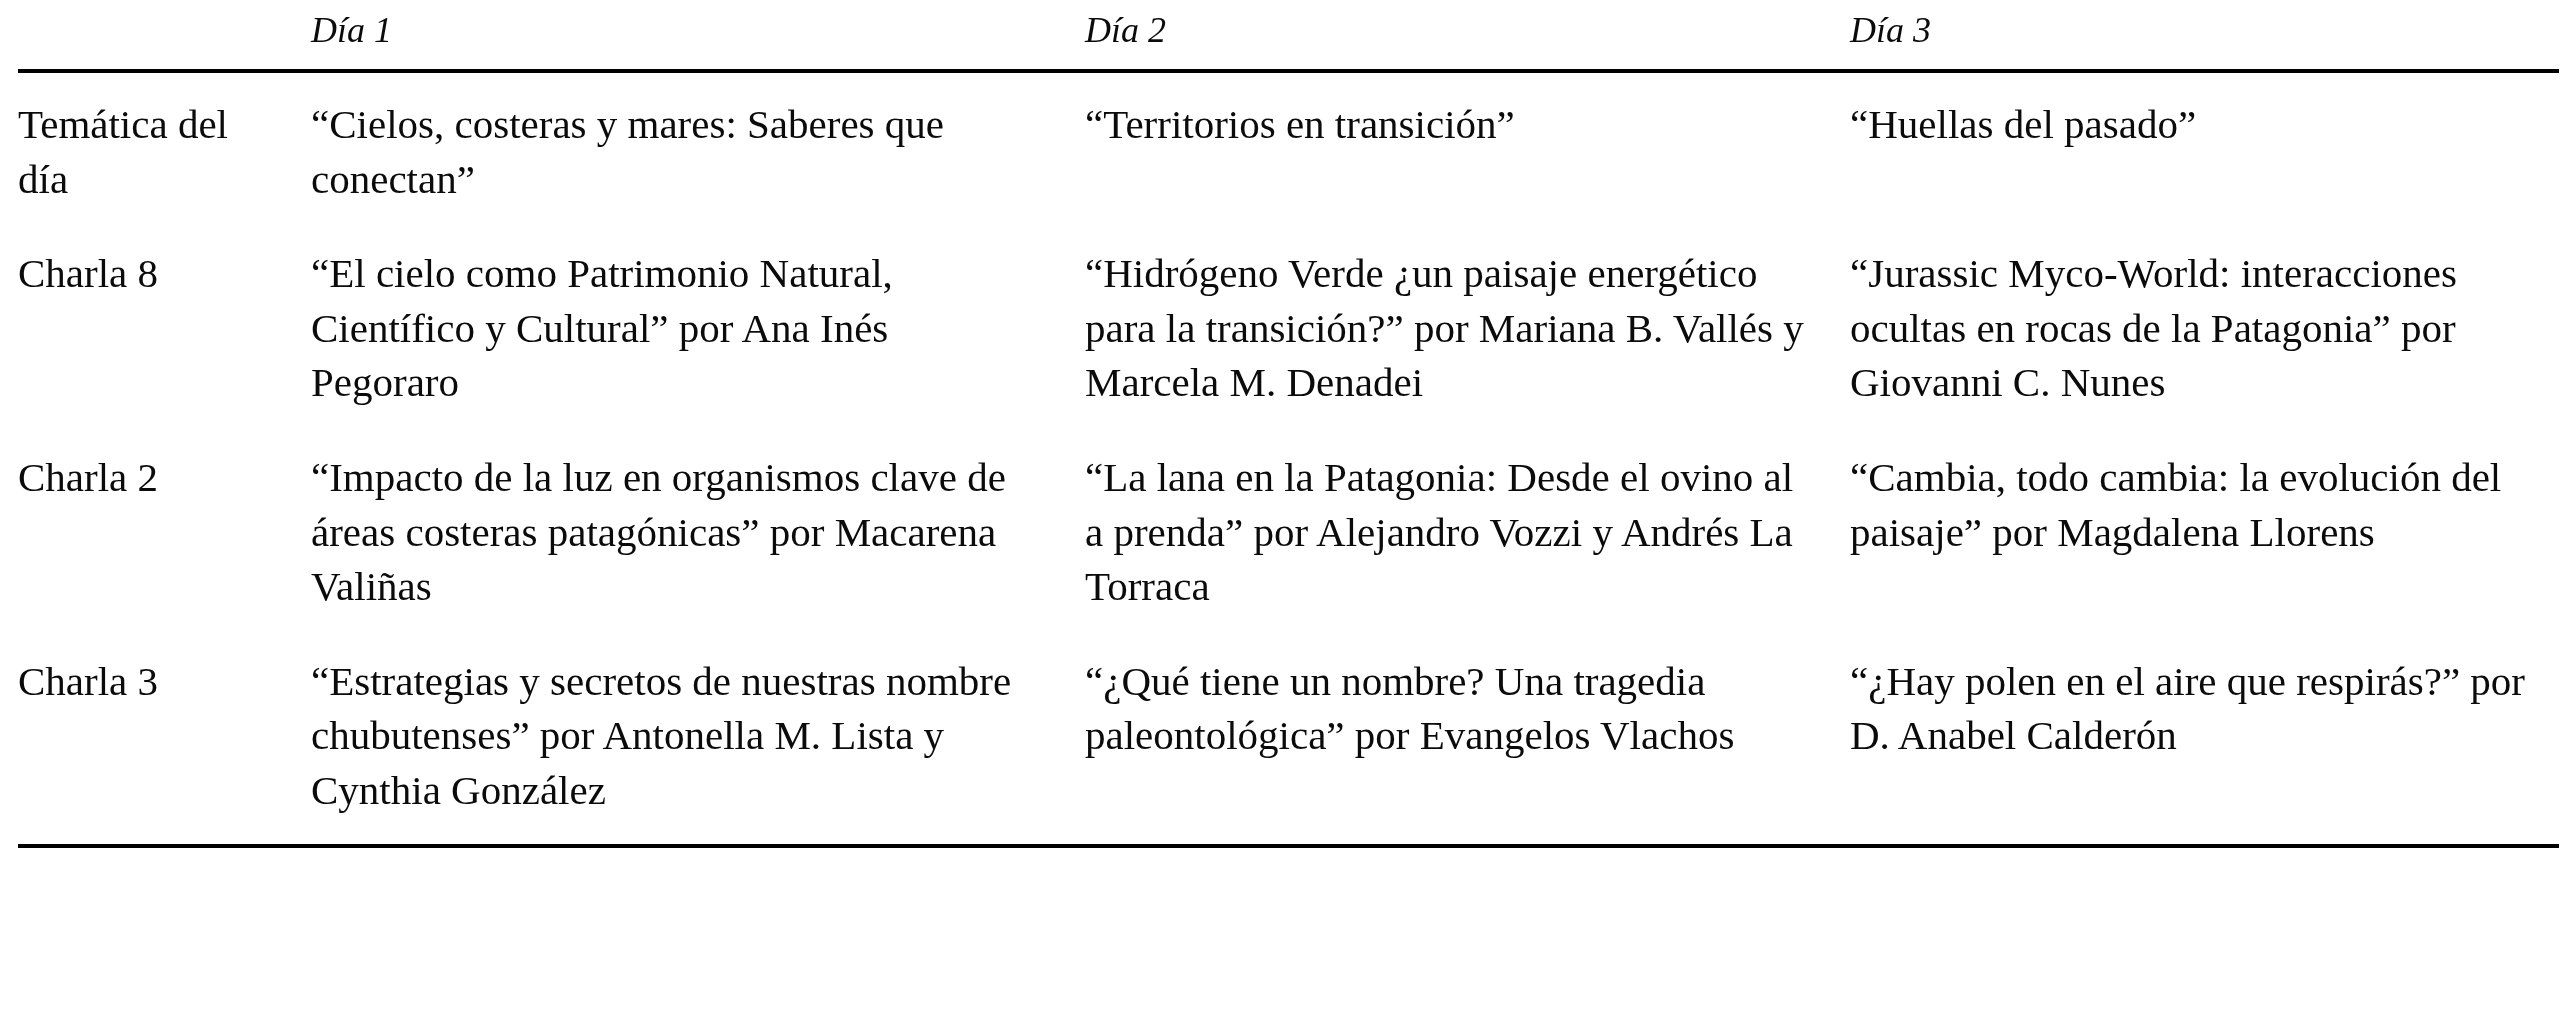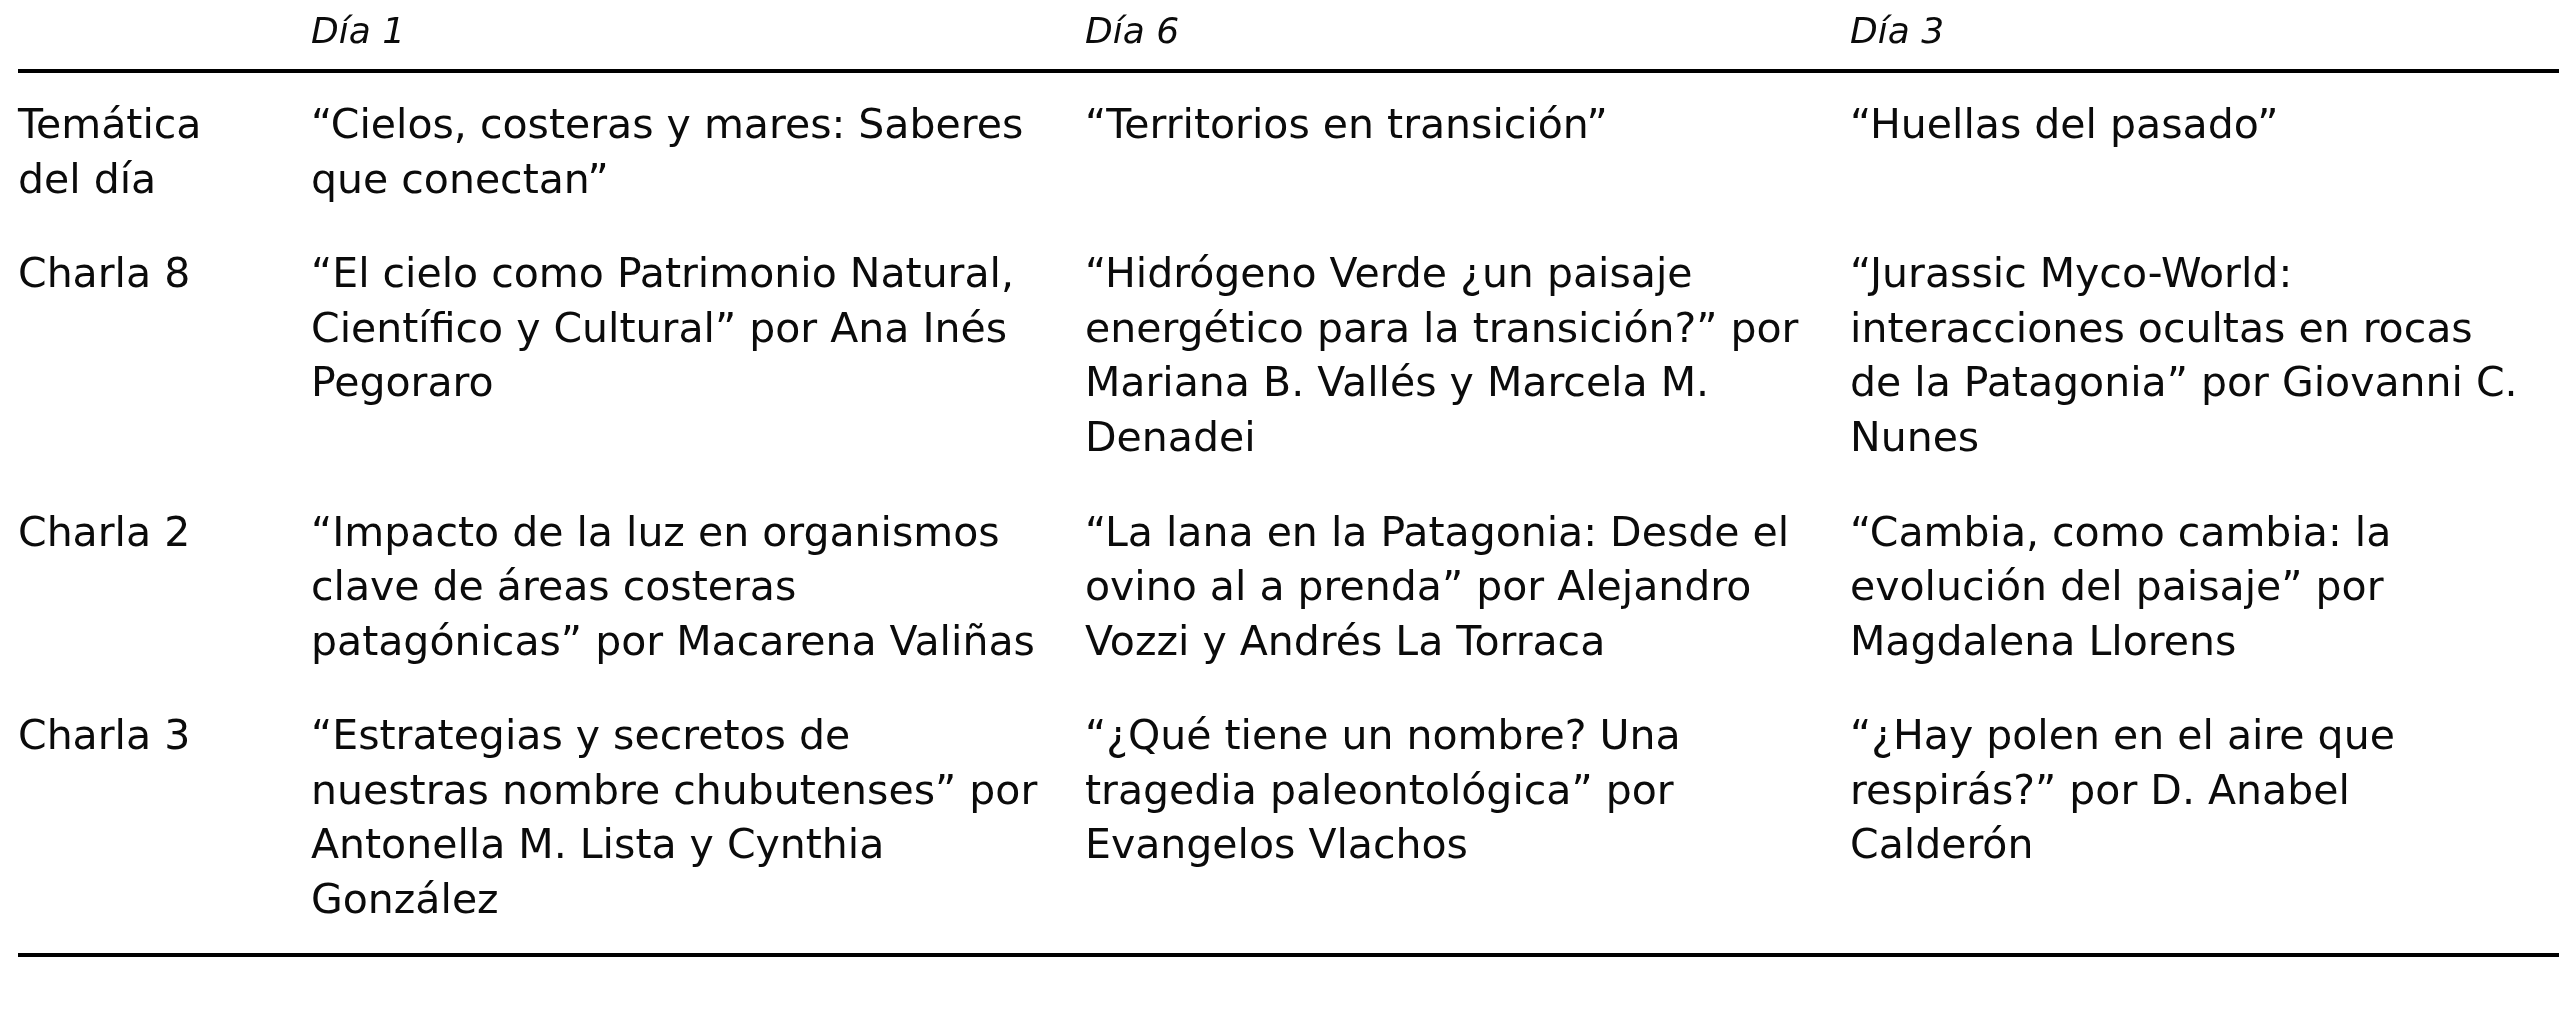--- a/index.html
+++ b/index.html
@@ -13,20 +13,21 @@
     width: 2576px;
     height: 1012px;
     overflow: hidden;
   }
   .sheet {
     width: 2369px;
     height: 1012px;
     box-sizing: border-box;
     padding: 0;
     position: relative;
+    font-family: Liberation Serif, serif;
   }
   table.schedule {
     border-collapse: collapse;
     width: 2541px;
     margin-left: 18px;
     margin-top: 0px;
     table-layout: fixed;
   }
   table.schedule col.c0 { width: 273px; }
   table.schedule col.c1 { width: 774px; }
@@ -88,42 +89,42 @@
     <colgroup>
       <col class="c0">
         <col class="c1">
         <col class="c2">
         <col class="c3">
     </colgroup>
     <thead>
       <tr>
         <th class="corner"></th>
         <th class="daycol">Día 1</th>
-        <th class="daycol">Día 6</th>
+        <th class="daycol">Día 2</th>
         <th class="daycol">Día 3</th>
       </tr>
     </thead>
     <tbody>
       <tr>
         <td class="rowlabel">Temática del día</td>
         <td class="daycell">“Cielos, costeras y mares: Saberes que conectan”</td>
         <td class="daycell">“Territorios en transición”</td>
         <td class="daycell">“Huellas del pasado”</td>
       </tr>
       <tr>
         <td class="rowlabel">Charla 8</td>
         <td class="daycell">“El cielo como Patrimonio Natural, Científico y Cultural” por Ana Inés Pegoraro</td>
         <td class="daycell">“Hidrógeno Verde ¿un paisaje energético para la transición?” por Mariana B. Vallés y Marcela M. Denadei</td>
         <td class="daycell">“Jurassic Myco-World: interacciones ocultas en rocas de la Patagonia” por Giovanni C. Nunes</td>
       </tr>
       <tr>
         <td class="rowlabel">Charla 2</td>
         <td class="daycell">“Impacto de la luz en organismos clave de áreas costeras patagónicas” por Macarena Valiñas</td>
         <td class="daycell">“La lana en la Patagonia: Desde el ovino al a prenda” por Alejandro Vozzi y Andrés La Torraca</td>
-        <td class="daycell">“Cambia, como cambia: la evolución del paisaje” por Magdalena Llorens</td>
+        <td class="daycell">“Cambia, todo cambia: la evolución del paisaje” por Magdalena Llorens</td>
       </tr>
       <tr>
         <td class="rowlabel">Charla 3</td>
         <td class="daycell">“Estrategias y secretos de nuestras nombre chubutenses” por Antonella M. Lista y Cynthia González</td>
         <td class="daycell">“¿Qué tiene un nombre? Una tragedia paleontológica” por Evangelos Vlachos</td>
         <td class="daycell">“¿Hay polen en el aire que respirás?” por D. Anabel Calderón</td>
       </tr>
     </tbody>
   </table>
 </div>

